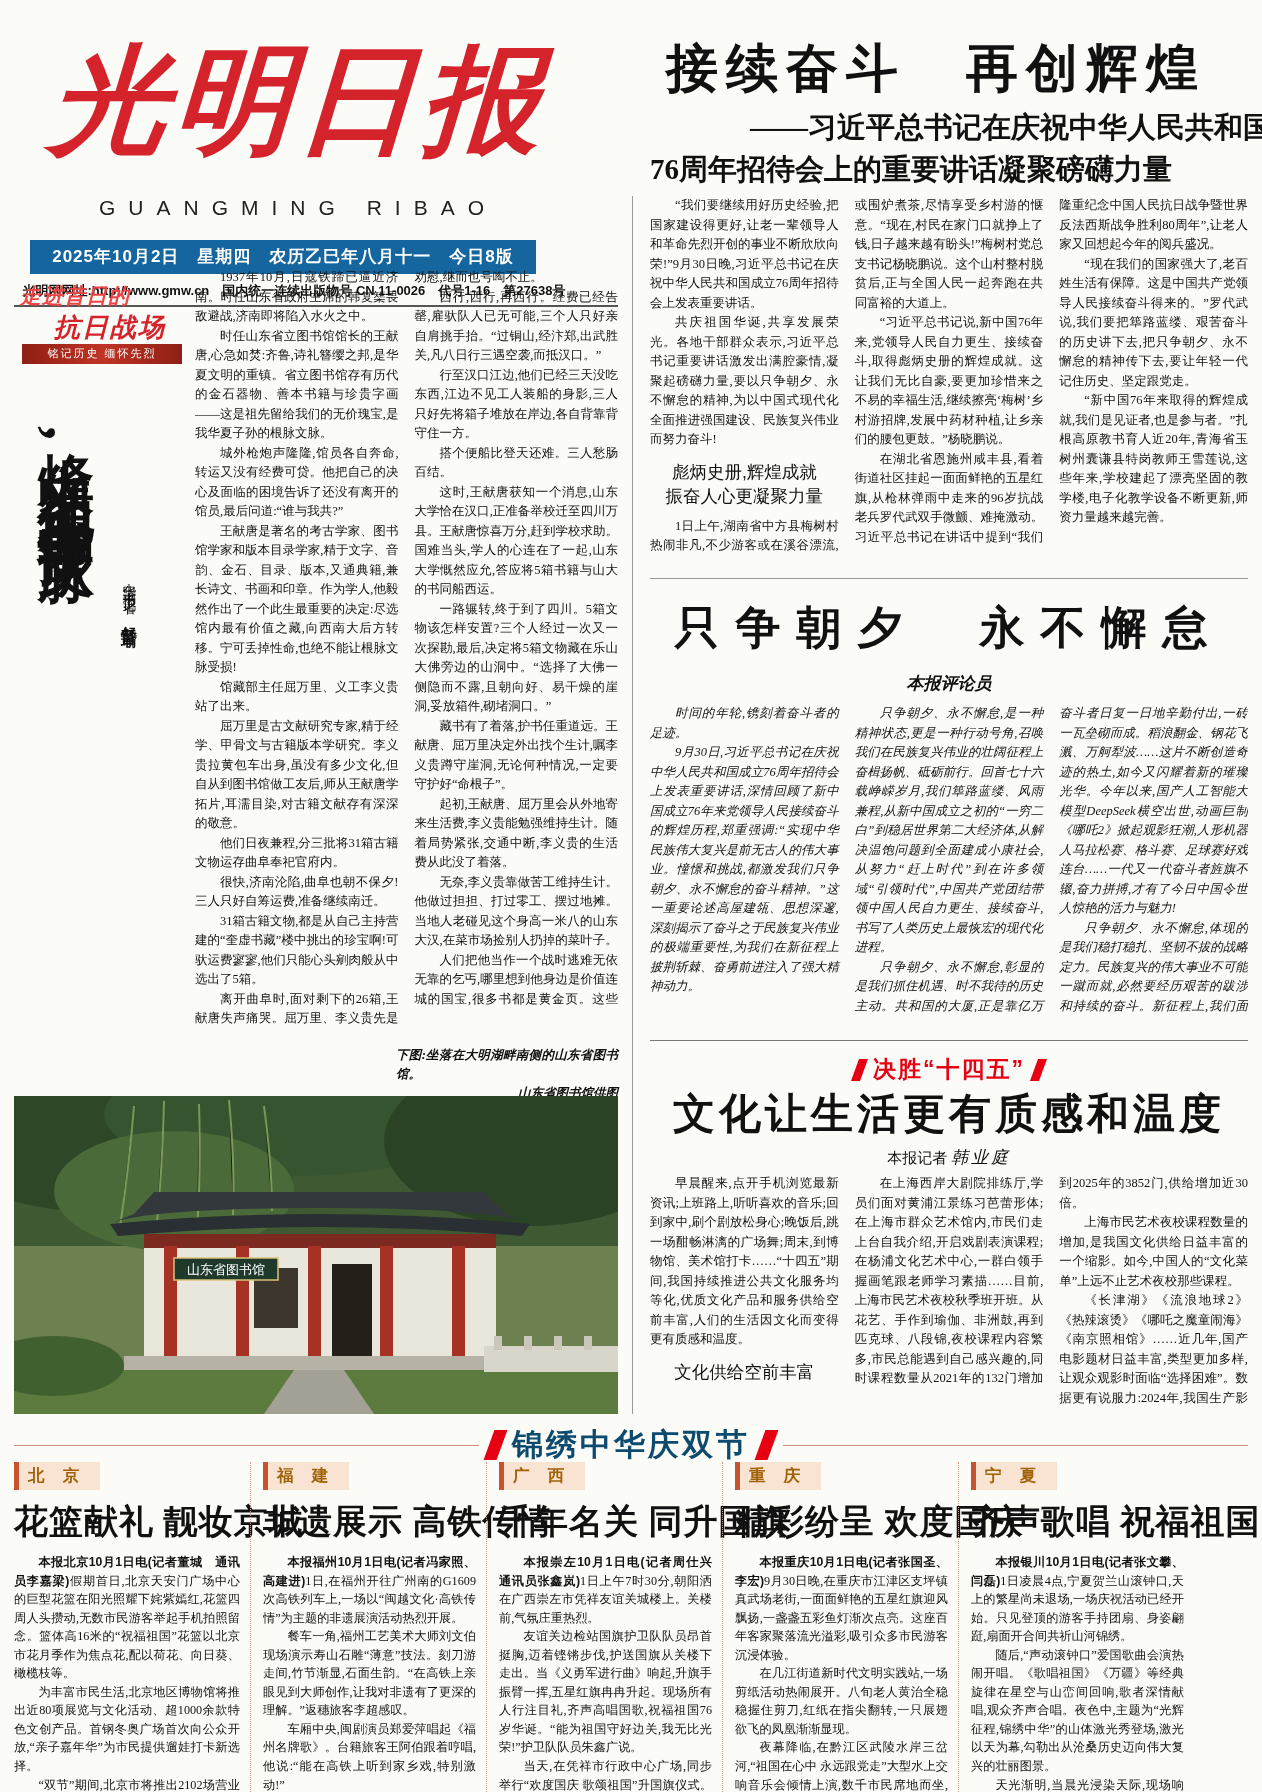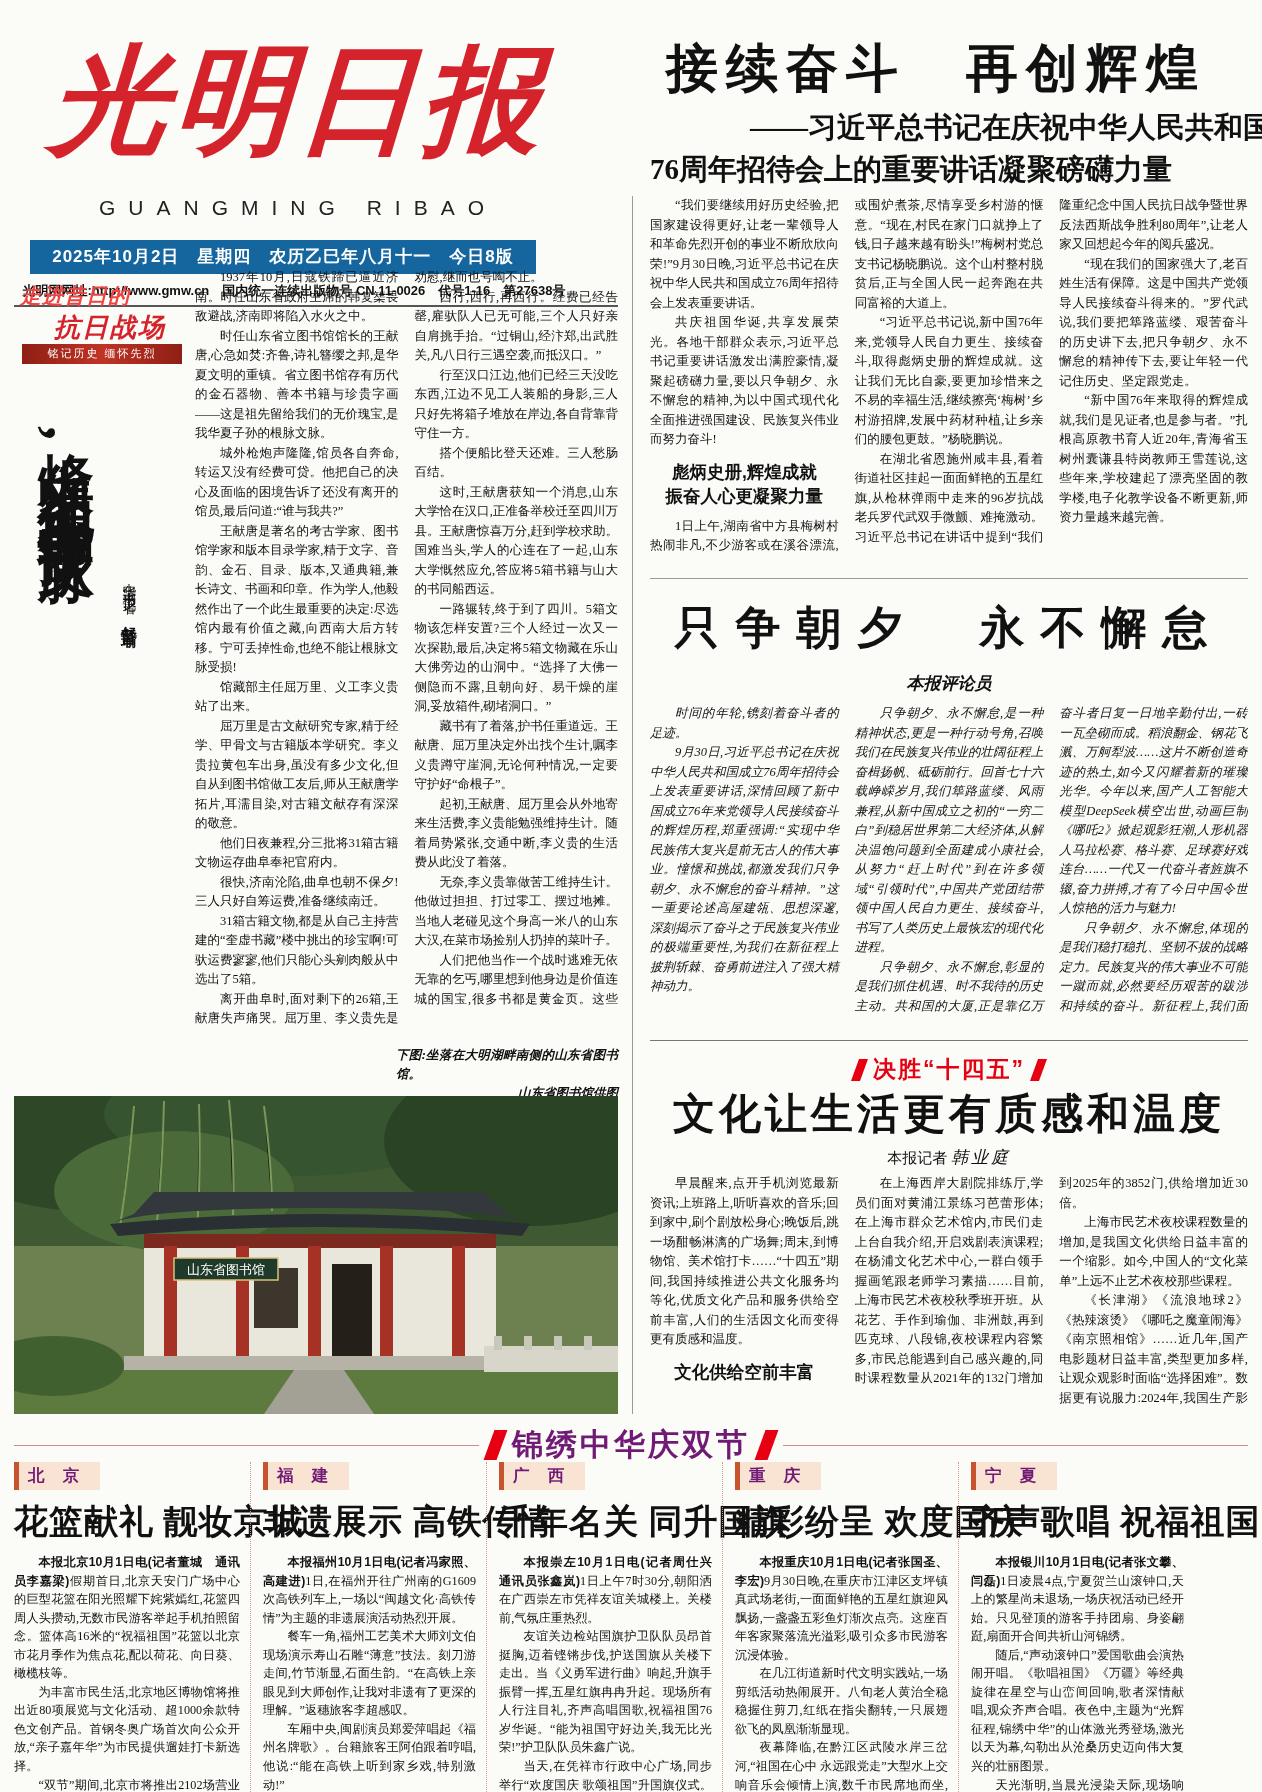--- a/index.html
+++ b/index.html
@@ -24,21 +24,21 @@
   .ts-headline{left:622px;top:34px;width:628px;text-align:center;
     font-family:"Liberation Sans","DejaVu Sans",sans-serif;
     font-size:52px;font-weight:bold;letter-spacing:8px;white-space:nowrap;}
   .ts-sub1{left:650px;top:108px;width:598px;font-size:29px;font-weight:bold;
     text-indent:100px;white-space:nowrap;}
   .ts-sub2{left:650px;top:150px;width:598px;font-size:29px;font-weight:bold;white-space:nowrap;}
   .cols{column-gap:16px;column-fill:auto;overflow:hidden;font-size:12.5px;line-height:1.56;text-align:justify;}
   .cols p{margin:0;text-indent:2em;}
   .cols p.sub{text-indent:0;text-align:center;white-space:pre-line;
     font-family:"Liberation Sans","DejaVu Sans",sans-serif;
-    font-weight:bold;font-size:17.5px;line-height:1.4;margin:10px 0 8px;}
+    font-weight:normal;font-size:17.5px;line-height:1.4;margin:10px 0 8px;}
   .ts-cols{left:650px;top:196px;width:598px;height:368px;column-count:3;}
   .rule-gray{border-top:1.5px solid #9a9a9a;}
   .r1{left:650px;top:578px;width:598px;}
   
   .ed-headline{left:650px;top:598px;width:598px;text-align:center;
     font-family:"Liberation Sans","DejaVu Sans",sans-serif;
     font-size:45px;font-weight:bold;letter-spacing:16px;white-space:nowrap;}
   .ed-byline{left:650px;top:672px;width:598px;text-align:center;
     font-size:17px;font-style:italic;font-weight:bold;font-family:Liberation Serif, serif;}
   .ed-cols{left:650px;top:704px;width:598px;height:328px;column-count:3;font-style:italic;}
@@ -70,28 +70,28 @@
     font-size:13.5px;letter-spacing:3px;}
   .vbyline .name{font-size:16px;font-weight:bold;margin-top:14px;}
   .ft-cols{left:195px;top:268px;width:423px;height:772px;column-count:2;}
   .ft-caption{left:396px;top:1046px;width:222px;font-size:12.5px;font-weight:bold;
     font-style:italic;line-height:1.5;text-align:justify;}
   .ft-caption .credit{display:block;text-align:right;}
   .photo{left:14px;top:1096px;width:604px;height:318px;}
   
   .banner-row{left:14px;top:1424px;width:1234px;display:flex;align-items:center;gap:10px;}
   .banner-line{flex:1;border-top:1.5px solid #d08c86;}
-  .banner-text{color:#701a75;font-family:"Liberation Sans","DejaVu Sans",sans-serif;
+  .banner-text{color:#0c4a6e;font-family:"Liberation Sans","DejaVu Sans",sans-serif;
     font-size:31px;font-weight:bold;letter-spacing:3px;}
   
   .regions{left:14px;top:1462px;width:1234px;height:330px;display:flex;}
   .region{width:236px;box-sizing:border-box;padding:0 10px 0 0;}
   .region + .region{border-left:1px dotted #cf9c8b;padding-left:12px;}
   .tag{display:inline-block;background:#f9e4d3;border-left:5px solid #c8532f;
-    padding:3px 14px 3px 9px;font-size:16.5px;font-weight:bold;letter-spacing:7px;color:#701a75;}
+    padding:3px 14px 3px 9px;font-size:16.5px;font-weight:bold;letter-spacing:7px;color:#a16207;}
   .rg-headline{font-size:34px;font-weight:bold;letter-spacing:1px;margin:9px 0 8px;white-space:nowrap;}
   .rg-body{font-size:12.2px;line-height:1.52;text-align:justify;height:252px;overflow:hidden;}
   .rg-body p{margin:0;text-indent:2em;}
   .rg-body p b{font-family:"Liberation Sans","DejaVu Sans",sans-serif;}
 </style>
 </head>
 <body>
 
 <div class="abs mast-title">光明日报</div>
 <div class="abs mast-roman">GUANGMING RIBAO</div>

